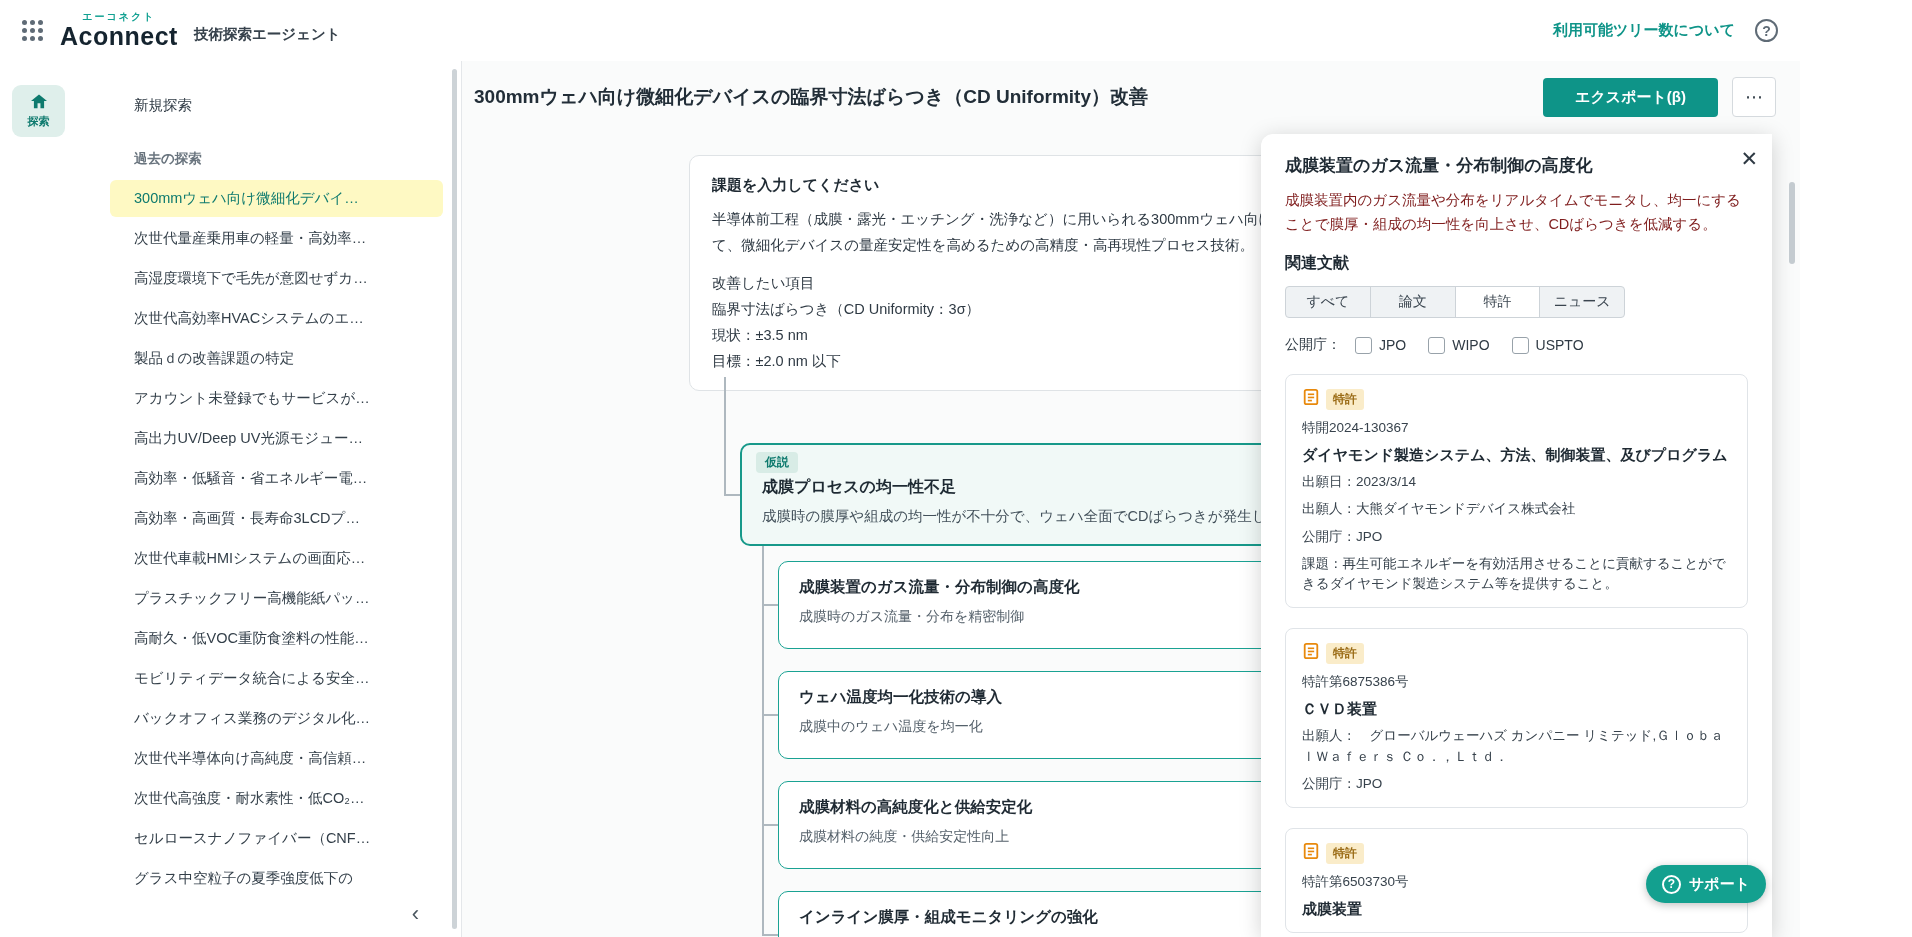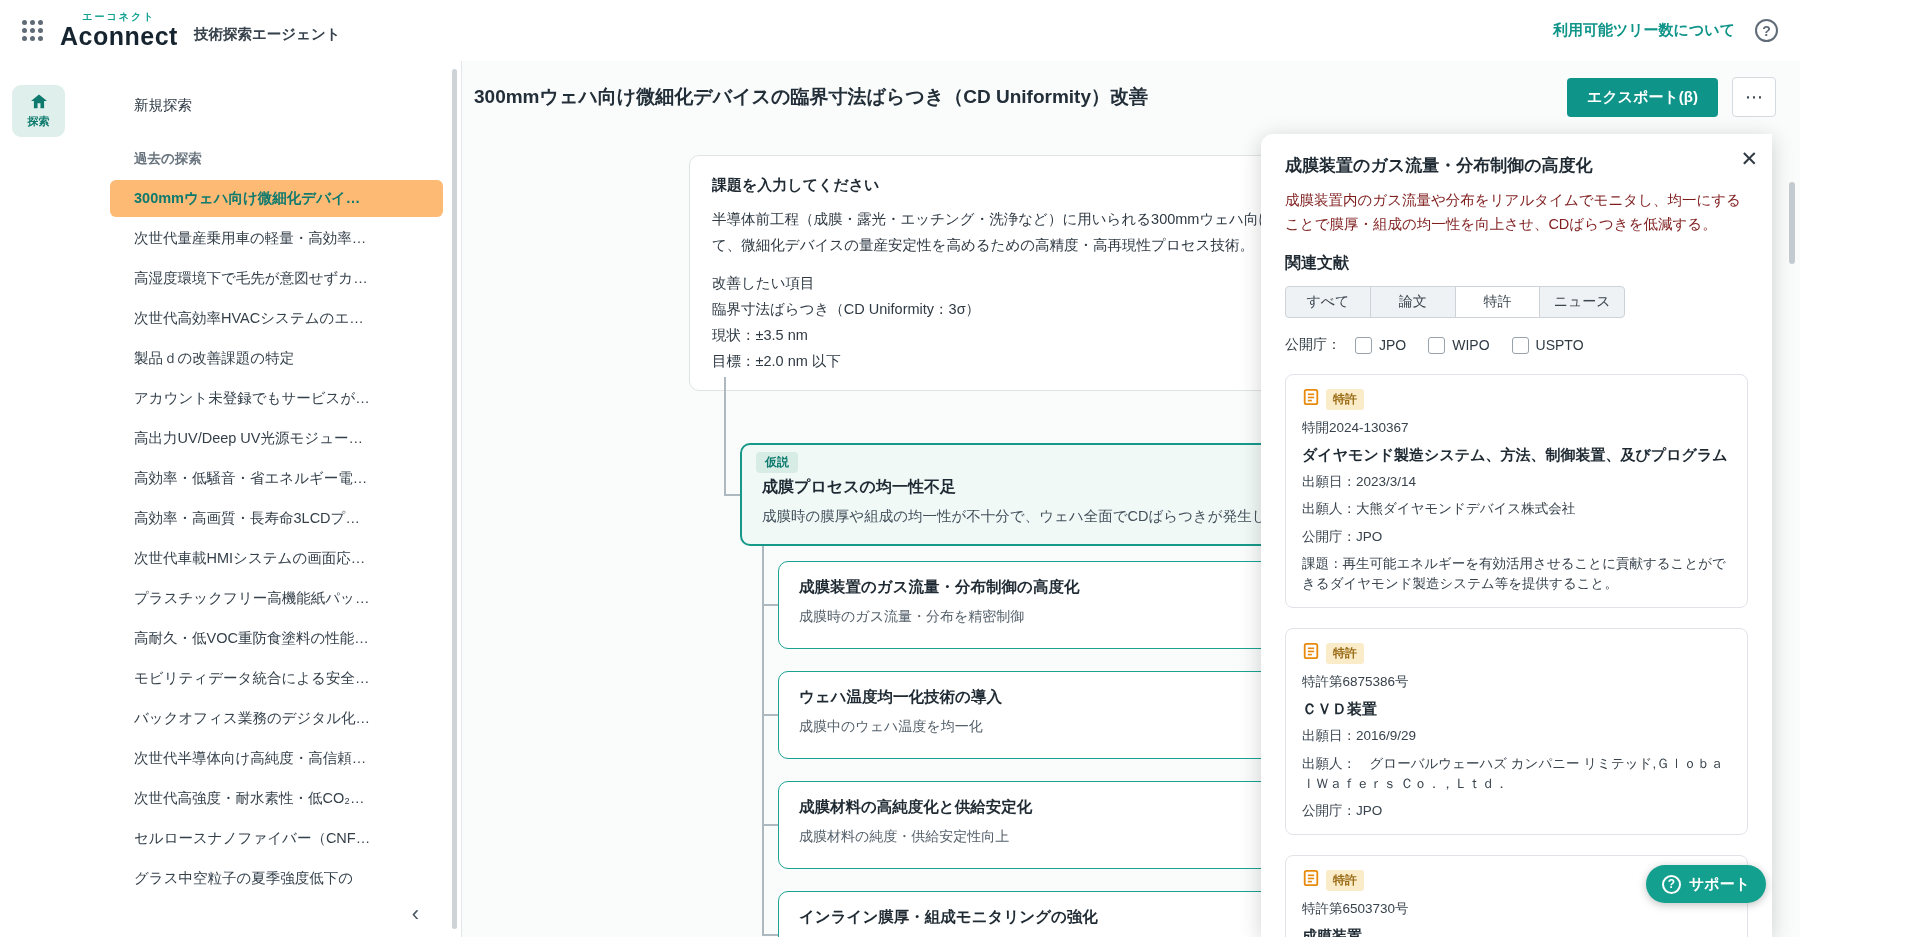--- a/index.html
+++ b/index.html
@@ -27,30 +27,30 @@
   .rail-home { width:53px; height:52px; background:#DFEFEB; border-radius:9px; display:flex; flex-direction:column;
     align-items:center; justify-content:center; gap:3px; cursor:pointer; border:none; }
   .rail-home span { font-size:11px; font-weight:bold; color:#0E7A6E; }
 
   .sidebar { width:381px; position:relative; padding:26px 18px 0 30px; }
   .new-search { font-size:14.5px; color:#2F3A44; padding:9px 24px; cursor:pointer; border-radius:6px; }
   .section-label { font-size:13.5px; color:#69747E; font-weight:600; margin:26px 24px 12px; }
   .side-list { list-style:none; }
   .side-item { font-size:14.5px; color:#333F49; padding:9px 24px; border-radius:6px; white-space:nowrap;
     overflow:hidden; cursor:pointer; margin-bottom:3px; line-height:19px; }
-  .side-item.active { background:#fdba74; color:#0E7A6E; font-weight:700; }
+  .side-item.active { background:#fef9c3; color:#0E7A6E; font-weight:400; }
   .side-collapse { position:absolute; right:42px; bottom:12px; font-size:22px; color:#4A565F; cursor:pointer; line-height:1; }
   .side-scrollbar { position:absolute; right:4px; top:8px; bottom:8px; width:5px; background:#CDD3D7; border-radius:3px; cursor:pointer; }
 
   
   .main { flex:1; position:relative; border-left:1px solid #E4E7EA; background:#FAFBFB; }
   .main-header { height:72px; display:flex; align-items:center; padding:0 24px 0 12px; }
   .main-title { font-size:19px; font-weight:bold; color:#222E38; }
   .main-actions { margin-left:auto; display:flex; align-items:center; gap:14px; }
-  .export-btn { background:#0E9488; color:#fff; font-size:15px; font-weight:bold; padding:10px 20px;
+  .export-btn { background:#0E9488; color:#fff; font-size:15px; font-weight:bold; padding:10px 32px;
     border-radius:4px; border:none; cursor:pointer; }
   .more-btn { width:44px; height:40px; border:1px solid #D5DADE; background:#fff; border-radius:4px;
     font-size:18px; color:#37424C; cursor:pointer; }
 
   .canvas { position:absolute; top:72px; left:0; right:0; bottom:0; overflow:hidden; }
 
   .problem-card { position:absolute; left:227px; top:22px; width:1010px; background:#fff;
     border:1px solid #DFE3E6; border-radius:10px; padding:16px 22px; font-size:14.5px; line-height:26px; color:#2F3A44; }
   .problem-card h3 { font-size:15px; font-weight:bold; color:#1F2A33; margin-bottom:8px; }
   .pc-line { white-space:nowrap; }
@@ -283,21 +283,20 @@
               <rect x="3" y="2" width="14" height="16" rx="2" fill="none" stroke="#E8890C" stroke-width="2"></rect>
               <line x1="6.5" y1="7" x2="13.5" y2="7" stroke="#E8890C" stroke-width="1.8"></line>
               <line x1="6.5" y1="10.5" x2="13.5" y2="10.5" stroke="#E8890C" stroke-width="1.8"></line>
               <line x1="6.5" y1="14" x2="11" y2="14" stroke="#E8890C" stroke-width="1.8"></line>
             </svg>
         </span>
         <span class="patent-chip">特許</span>
       </div>
       <div class="patent-number">特許第6875386号</div>
       <div class="patent-title">ＣＶＤ装置</div>
-      <div class="patent-field">出願日：2016/9/29</div>
       <div class="patent-field">出願人：　グローバルウェーハズ カンパニー リミテッド,ＧｌｏｂａｌＷａｆｅｒｓ Ｃｏ．，Ｌｔｄ．</div>
       <div class="patent-field">公開庁：JPO</div>
     </article>
 
     <article class="patent-card">
       <div class="badge-row">
         <span>
           <svg width="18" height="18" viewBox="0 0 20 20">
               <rect x="3" y="2" width="14" height="16" rx="2" fill="none" stroke="#E8890C" stroke-width="2"></rect>
               <line x1="6.5" y1="7" x2="13.5" y2="7" stroke="#E8890C" stroke-width="1.8"></line>

